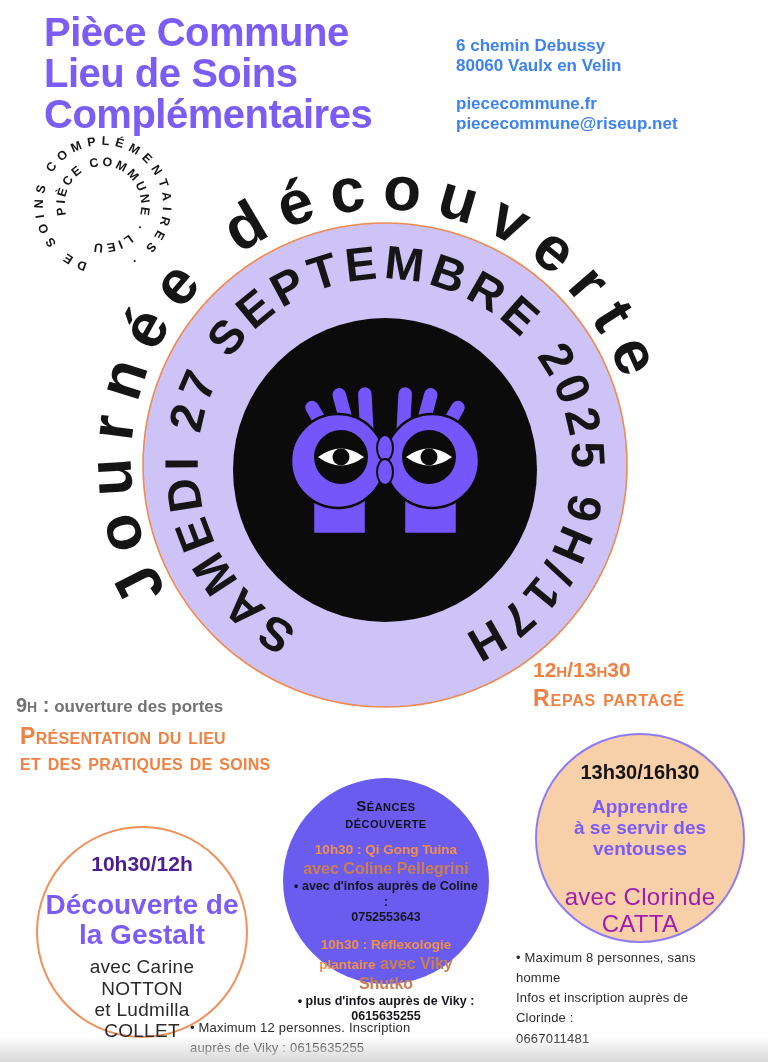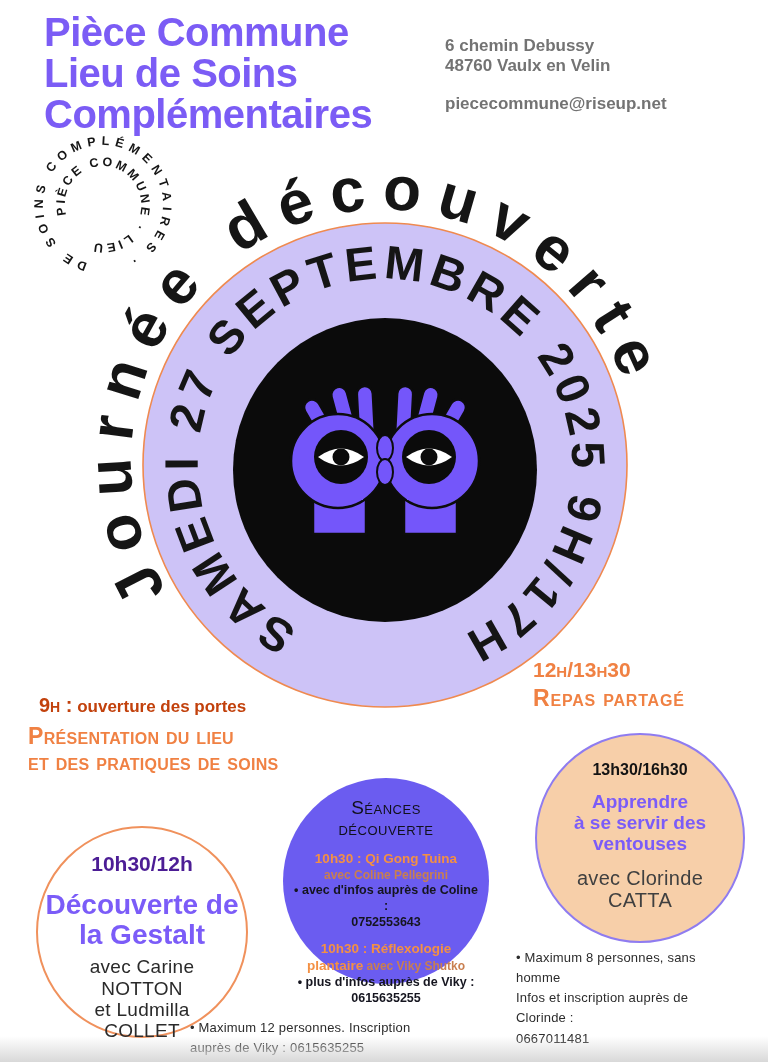--- a/index.html
+++ b/index.html
@@ -8,35 +8,35 @@
     font-family:"Liberation Sans",sans-serif;color:#141414;
   }
   
   .org-title{
     position:absolute;left:44px;top:12px;margin:0;
     font-size:40px;line-height:1.02;font-weight:700;letter-spacing:-0.5px;
     color:#7b5cf5;
   }
   .org-title span{display:block;}
   .contact{
-    position:absolute;left:445px;top:36px;font-weight:700;font-size:17px;line-height:1.18;color:#737373;
+    position:absolute;left:456px;top:36px;font-weight:700;font-size:17px;line-height:1.18;color:#3b82f6;
   }
   .contact .grp{margin:0 0 18px 0;}
   .contact p{margin:0;}
   
   .logo-svg{position:absolute;left:18px;top:125px;}
   .hero-svg{position:absolute;left:0px;top:140px;}
   .ring-text{font-family:"Liberation Sans",sans-serif;font-weight:700;fill:#151515;}
   
   .doors{
-    position:absolute;left:39px;top:694px;color:#c2410c;font-size:17px;font-weight:700;
+    position:absolute;left:16px;top:694px;color:#737373;font-size:17px;font-weight:700;
   }
   .doors .t{font-variant:small-caps;font-size:20px;}
   .presentation{
-    position:absolute;left:28px;top:724px;color:#f08143;font-weight:700;
+    position:absolute;left:20px;top:724px;color:#f08143;font-weight:700;
     font-variant:small-caps;font-size:23px;line-height:1.12;letter-spacing:0.3px;
   }
   .presentation span{display:block;}
   .lunch{position:absolute;left:533px;top:658px;color:#f08143;}
   .lunch .t{display:block;font-weight:700;font-variant:small-caps;font-size:21px;}
   .lunch .l{display:block;font-weight:700;font-variant:small-caps;font-size:23px;letter-spacing:0.8px;margin-top:3px;}
   
   .bubble{
     position:absolute;border-radius:50%;display:flex;flex-direction:column;
     align-items:center;text-align:center;box-sizing:border-box;
@@ -45,34 +45,34 @@
     left:36px;top:826px;width:212px;height:212px;background:#ffffff;
     border:2px solid #f0915c;padding-top:24px;
   }
   .bubble-gestalt .time{font-size:21px;font-weight:700;color:#4c1d95;}
   .bubble-gestalt .title{font-size:28px;font-weight:700;color:#7b5cf8;line-height:1.08;margin-top:14px;}
   .bubble-gestalt .with{font-size:19px;color:#2a2a2a;line-height:1.12;margin-top:6px;letter-spacing:0.3px;}
   .bubble-gestalt .title span,.bubble-gestalt .with span{display:block;}
   .bubble-seances{
     left:283px;top:778px;width:206px;height:206px;background:#6b5cf0;padding-top:20px;
   }
-  .bubble-seances .heading{font-weight:400;font-variant:small-caps;color:#10101a;font-size:19px;line-height:1.1;letter-spacing:0.5px;}
+  .bubble-seances .heading{font-weight:700;font-variant:small-caps;color:#10101a;font-size:15px;line-height:1.1;letter-spacing:0.5px;}
   .bubble-seances .heading span{display:block;}
   .session{width:186px;margin-top:11px;font-size:12.5px;line-height:1.25;}
   .session .nm{color:#f39044;font-weight:700;font-size:13.5px;}
-  .session .wt{color:#c97f50;font-weight:700;font-size:12px;}
+  .session .wt{color:#c97f50;font-weight:700;font-size:16px;}
   .session .info{color:#15151f;font-weight:700;display:block;}
   .session .phone{color:#15151f;font-weight:700;display:block;}
   .bubble-ventouses{
     left:535px;top:733px;width:210px;height:210px;background:#f7cfa9;
     border:2px solid #8f7cf0;padding-top:26px;
   }
-  .bubble-ventouses .time{font-size:16px;font-weight:700;color:#141414;}
+  .bubble-ventouses .time{font-size:20px;font-weight:700;color:#141414;}
   .bubble-ventouses .title{font-size:19px;font-weight:700;color:#7b5cf8;line-height:1.1;margin-top:13px;}
-  .bubble-ventouses .with{font-size:20px;color:#404040;line-height:1.12;margin-top:12px;letter-spacing:0.3px;}
+  .bubble-ventouses .with{font-size:24px;color:#a21caf;line-height:1.12;margin-top:24px;letter-spacing:0.3px;}
   .bubble-ventouses .title span,.bubble-ventouses .with span{display:block;}
   
   .note{position:absolute;color:#2c2c2c;font-size:13px;line-height:1.55;font-weight:400;letter-spacing:0.2px;}
   .note-clorinde{left:516px;top:948px;width:225px;}
   .note-viky{left:190px;top:1018px;width:290px;}
   .note span{display:block;}
   
   .bottom-fade{
     position:absolute;left:0;bottom:0;width:768px;height:26px;
     background:linear-gradient(to bottom, rgba(216,216,216,0), #d8d8d8);
@@ -84,23 +84,24 @@
 <div class="page">
 
   <h1 class="org-title">
     <span>Pièce Commune</span>
     <span>Lieu de Soins</span>
     <span>Complémentaires</span>
   </h1>
   <div class="contact">
     <div class="grp">
       <p>6 chemin Debussy</p>
-      <p>48760 Vaulx en Velin</p>
+      <p>80060 Vaulx en Velin</p>
     </div>
     <div class="grp">
+      <p>piececommune.fr</p>
       <p>piececommune@riseup.net</p>
     </div>
   </div>
 
   <svg class="logo-svg" width="170" height="160" viewBox="0 0 170 160">
     <defs>
       <path id="logoOuter" d="M69.5,138 A60,60 0 1 1 100.5,22 A60,60 0 1 1 69.5,138" fill="none"></path>
       <path id="logoInner" d="M48.3,89.8 A38,38 0 1 1 121.7,70.2 A38,38 0 1 1 48.3,89.8" fill="none"></path>
     </defs>
     <text class="ring-text" font-size="12.5" letter-spacing="2.5">

